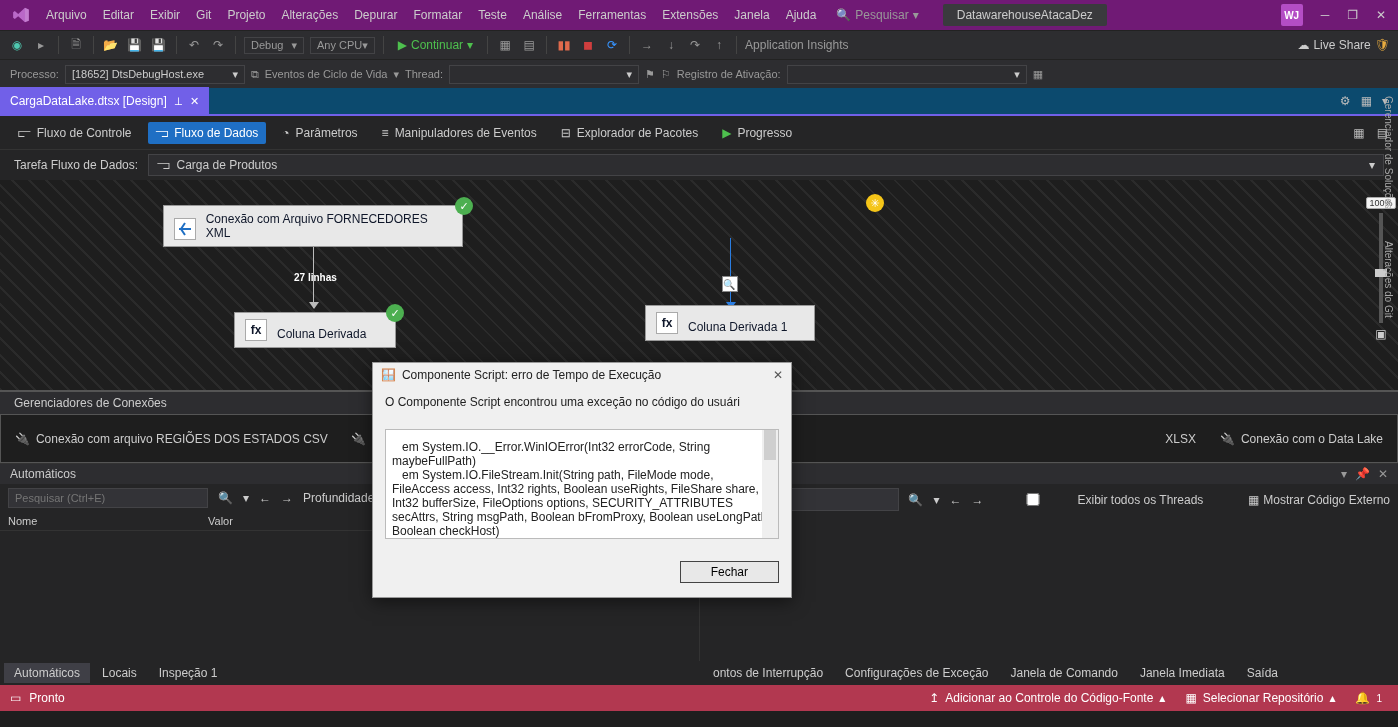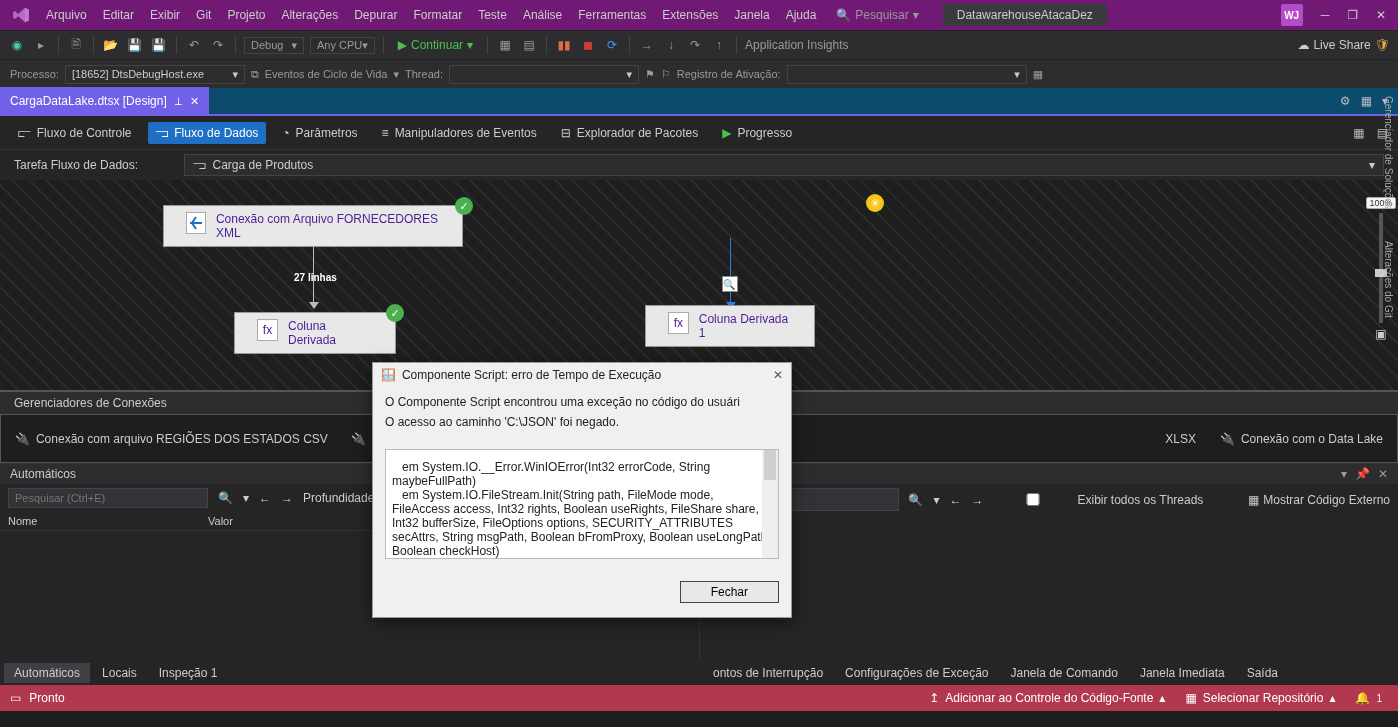--- a/index.html
+++ b/index.html
@@ -34,28 +34,28 @@
 .doc-tab-bar .right-icons { margin-left: auto; display: flex; gap: 10px; padding-right: 10px; color: #bbb; }
 
 
 .ssis-tabs { height: 34px; background: #252526; display: flex; align-items: center; padding: 0 10px; gap: 8px; border-bottom: 1px solid #333; }
 .ssis-tab { display: flex; align-items: center; gap: 6px; padding: 4px 8px; color: #ccc; font-size: 12px; border-radius: 2px; }
 .ssis-tab.active { background: #1f6fc4; color: #fff; }
 .ssis-tabs .right-icons { margin-left: auto; display: flex; gap: 12px; color: #bbb; }
 
 
 .flow-picker { height: 30px; background: #252526; display: flex; align-items: center; padding: 0 14px; gap: 10px; font-size: 12px; color: #ccc; }
-.flow-picker .combo { border: 1px solid #434346; padding: 3px 8px; flex: 1; display: flex; align-items: center; justify-content: space-between; background: #2d2d30; margin-left: 36px; }
+.flow-picker .combo { border: 1px solid #434346; padding: 3px 8px; flex: 1; display: flex; align-items: center; justify-content: space-between; background: #2d2d30; }
 
 
 .canvas-wrap { position: relative; height: 210px; background: #1e1e1e; }
 .canvas-wrap::before { content: ""; position: absolute; inset: 0; background-image: repeating-linear-gradient(45deg, rgba(80,80,80,0.25) 0 2px, transparent 2px 12px); }
 .canvas { position: absolute; inset: 0; }
-.comp { position: absolute; background: #e8e8e8; color: #4c1d95; border: 1px solid #999; display: flex; align-items: flex-start; gap: 10px; padding: 6px 22px; font-size: 12px; z-index: 3; }
-.comp .icon { width: 22px; height: 22px; background: #fff; border: 1px solid #aaa; display: flex; align-items: center; justify-content: center; }
+.comp { position: absolute; background: #e8e8e8; color: #0f172a; border: 1px solid #999; display: flex; align-items: flex-end; gap: 10px; padding: 6px 10px; font-size: 12px; z-index: 3; }
+.comp .icon { width: 22px; height: 22px; background: #fff; border: 1px solid #aaa; display: flex; align-items: center; justify-content: center; font-weight: bold; }
 .comp.selected { outline: 2px dashed #2a7de1; outline-offset: 2px; }
 .status-dot { position: absolute; width: 18px; height: 18px; border-radius: 50%; display: flex; align-items: center; justify-content: center; color: #fff; font-size: 11px; z-index: 4; }
 .status-green { background: #4caf50; }
 .status-yellow { background: #f5c518; }
 .arrow { position: absolute; width: 1px; background: #bbb; z-index: 2; }
 .arrow::after { content: ""; position: absolute; bottom: -1px; left: -4px; border-left: 5px solid transparent; border-right: 5px solid transparent; border-top: 7px solid #bbb; }
 .arrow.blue { background: #2a7de1; }
 .arrow.blue::after { border-top-color: #2a7de1; }
 .arrow-label { position: absolute; color: #fff; font-size: 10px; font-weight: bold; z-index: 3; }
 .dv-icon { position: absolute; width: 16px; height: 16px; border: 1px solid #888; background: #fff; z-index: 3; display: flex; align-items: center; justify-content: center; font-size: 10px; }
@@ -431,21 +431,20 @@
 </div>
 
 <div class="dialog">
   <div class="d-title">
     <span>🪟</span>
     <span>Componente Script: erro de Tempo de Execução</span>
     <span class="close-x">✕</span>
   </div>
   <div class="d-body">
     <p>O Componente Script encontrou uma exceção no código do usuári</p>
-    <p>O acesso ao caminho 'C:\JSON' foi negado.</p>
   </div>
   <div class="trace">
     <span style="white-space:pre-wrap">   em System.IO.__Error.WinIOError(Int32 errorCode, String maybeFullPath)
    em System.IO.FileStream.Init(String path, FileMode mode, FileAccess access, Int32 rights, Boolean useRights, FileShare share, Int32 bufferSize, FileOptions options, SECURITY_ATTRIBUTES secAttrs, String msgPath, Boolean bFromProxy, Boolean useLongPath, Boolean checkHost)</span>
     <div class="sb">
         <div class="thumb"></div>
       </div>
   </div>
   <div class="d-footer">
     <button>Fechar</button>

